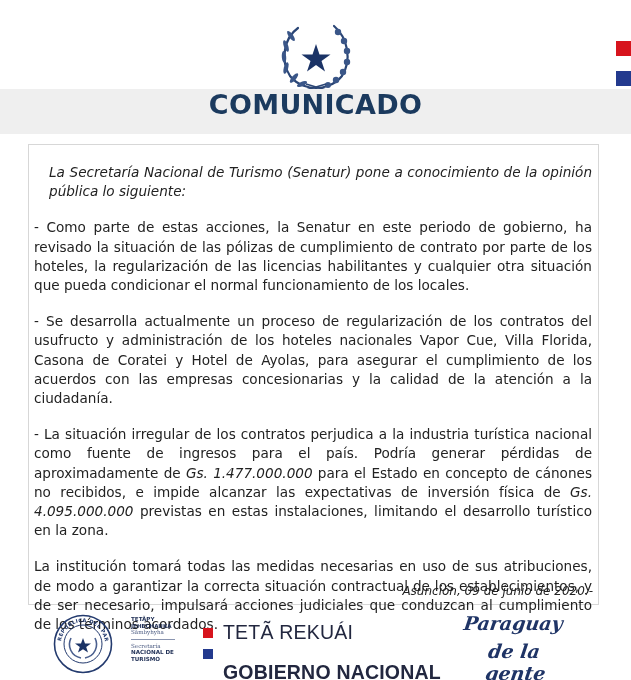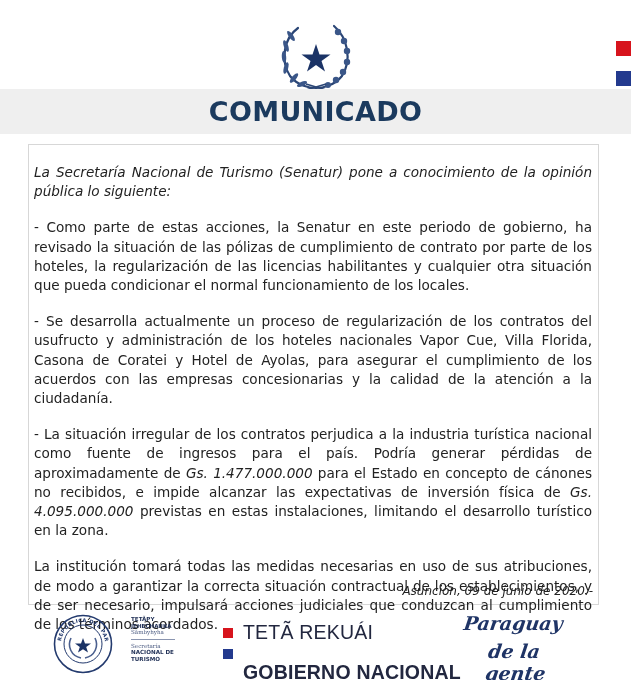--- a/index.html
+++ b/index.html
@@ -4,38 +4,38 @@
   <style>
     * { box-sizing: border-box; margin: 0; padding: 0; }
     html, body { width: 631px; height: 680px; background: #ffffff; overflow: hidden; }
     body { position: relative; font-family: "DejaVu Sans", sans-serif; color: #1f1f1f; }
 
     .crest { position: absolute; left: 276px; top: 24px; width: 80px; height: 68px; }
     .flag-sq { position: absolute; width: 15px; height: 15px; }
     .flag-red { left: 616px; top: 41px; background: #d7141d; }
     .flag-blue { left: 616px; top: 71px; background: #233a8e; }
 
-    .title-band { position: absolute; left: 0; top: 89px; width: 631px; height: 45px; background: #efefef; display: flex; align-items: center; justify-content: center; }
+    .title-band { position: absolute; left: 0; top: 89px; width: 631px; height: 45px; background: #efefef; display: flex; align-items: flex-start; justify-content: center; }
     .title-band h1 { font-family: "DejaVu Sans", sans-serif; font-weight: bold; font-size: 27px; color: #1b3a5e; letter-spacing: 0.3px; }
 
     .doc-box { position: absolute; left: 28px; top: 144px; width: 571px; height: 461px; border: 1px solid #d7d7d7; background: #fff; }
     .doc-text { position: absolute; left: 34px; top: 163px; width: 558px; font-size: 13.6px; line-height: 19.2px; color: #222; text-align: justify; text-align-last: auto; }
     .doc-text p { margin-bottom: 17px; }
-    .doc-text .intro { font-style: italic; }
+    .doc-text .intro { font-style: italic; margin-left: 15px; }
     .doc-text em { }
     .signature { position: absolute; right: 38px; top: 584px; font-size: 12px; font-style: italic; color: #222; }
 
     .footer { position: absolute; left: 0; top: 608px; width: 631px; height: 72px; }
     .seal { position: absolute; left: 53px; top: 614px; width: 60px; height: 60px; }
     .senatur-text { position: absolute; left: 131px; top: 616px; width: 70px; font-size: 5.6px; line-height: 6.5px; color: #1f2f55; }
     .senatur-text .b { font-weight: bold; display: block; }
     .senatur-text .s { font-family: "DejaVu Serif", serif; display: block; color: #4a5a80; }
     .senatur-text .rule { display: block; width: 44px; height: 1px; background: #8a95b0; margin: 3px 0 3px 0; }
 
-    .gov-block { position: absolute; left: 223px; top: 622px; }
+    .gov-block { position: absolute; left: 203px; top: 622px; }
     .gov-line { display: flex; align-items: center; height: 21px; }
     .gov-sq { width: 10px; height: 10px; margin-right: 10px; }
     .gov-line span.t { font-family: "Liberation Sans", sans-serif; font-size: 19.5px; color: #22273f; letter-spacing: 0.2px; }
     .gov-line.bold span.t { font-weight: bold; margin-top: 38px; }
 
     .slogan { position: absolute; left: 462px; top: 612px; width: 130px; height: 62px; font-family: "DejaVu Serif", serif; font-style: italic; color: #1f3466; }
     .slogan .l1 { position: absolute; left: 2px; top: 0; font-size: 19px; font-weight: bold; transform: skewX(-8deg); }
     .slogan .l2 { position: absolute; left: 25px; top: 28px; font-size: 19px; font-weight: bold; transform: skewX(-8deg); }
   </style>
 </head>

